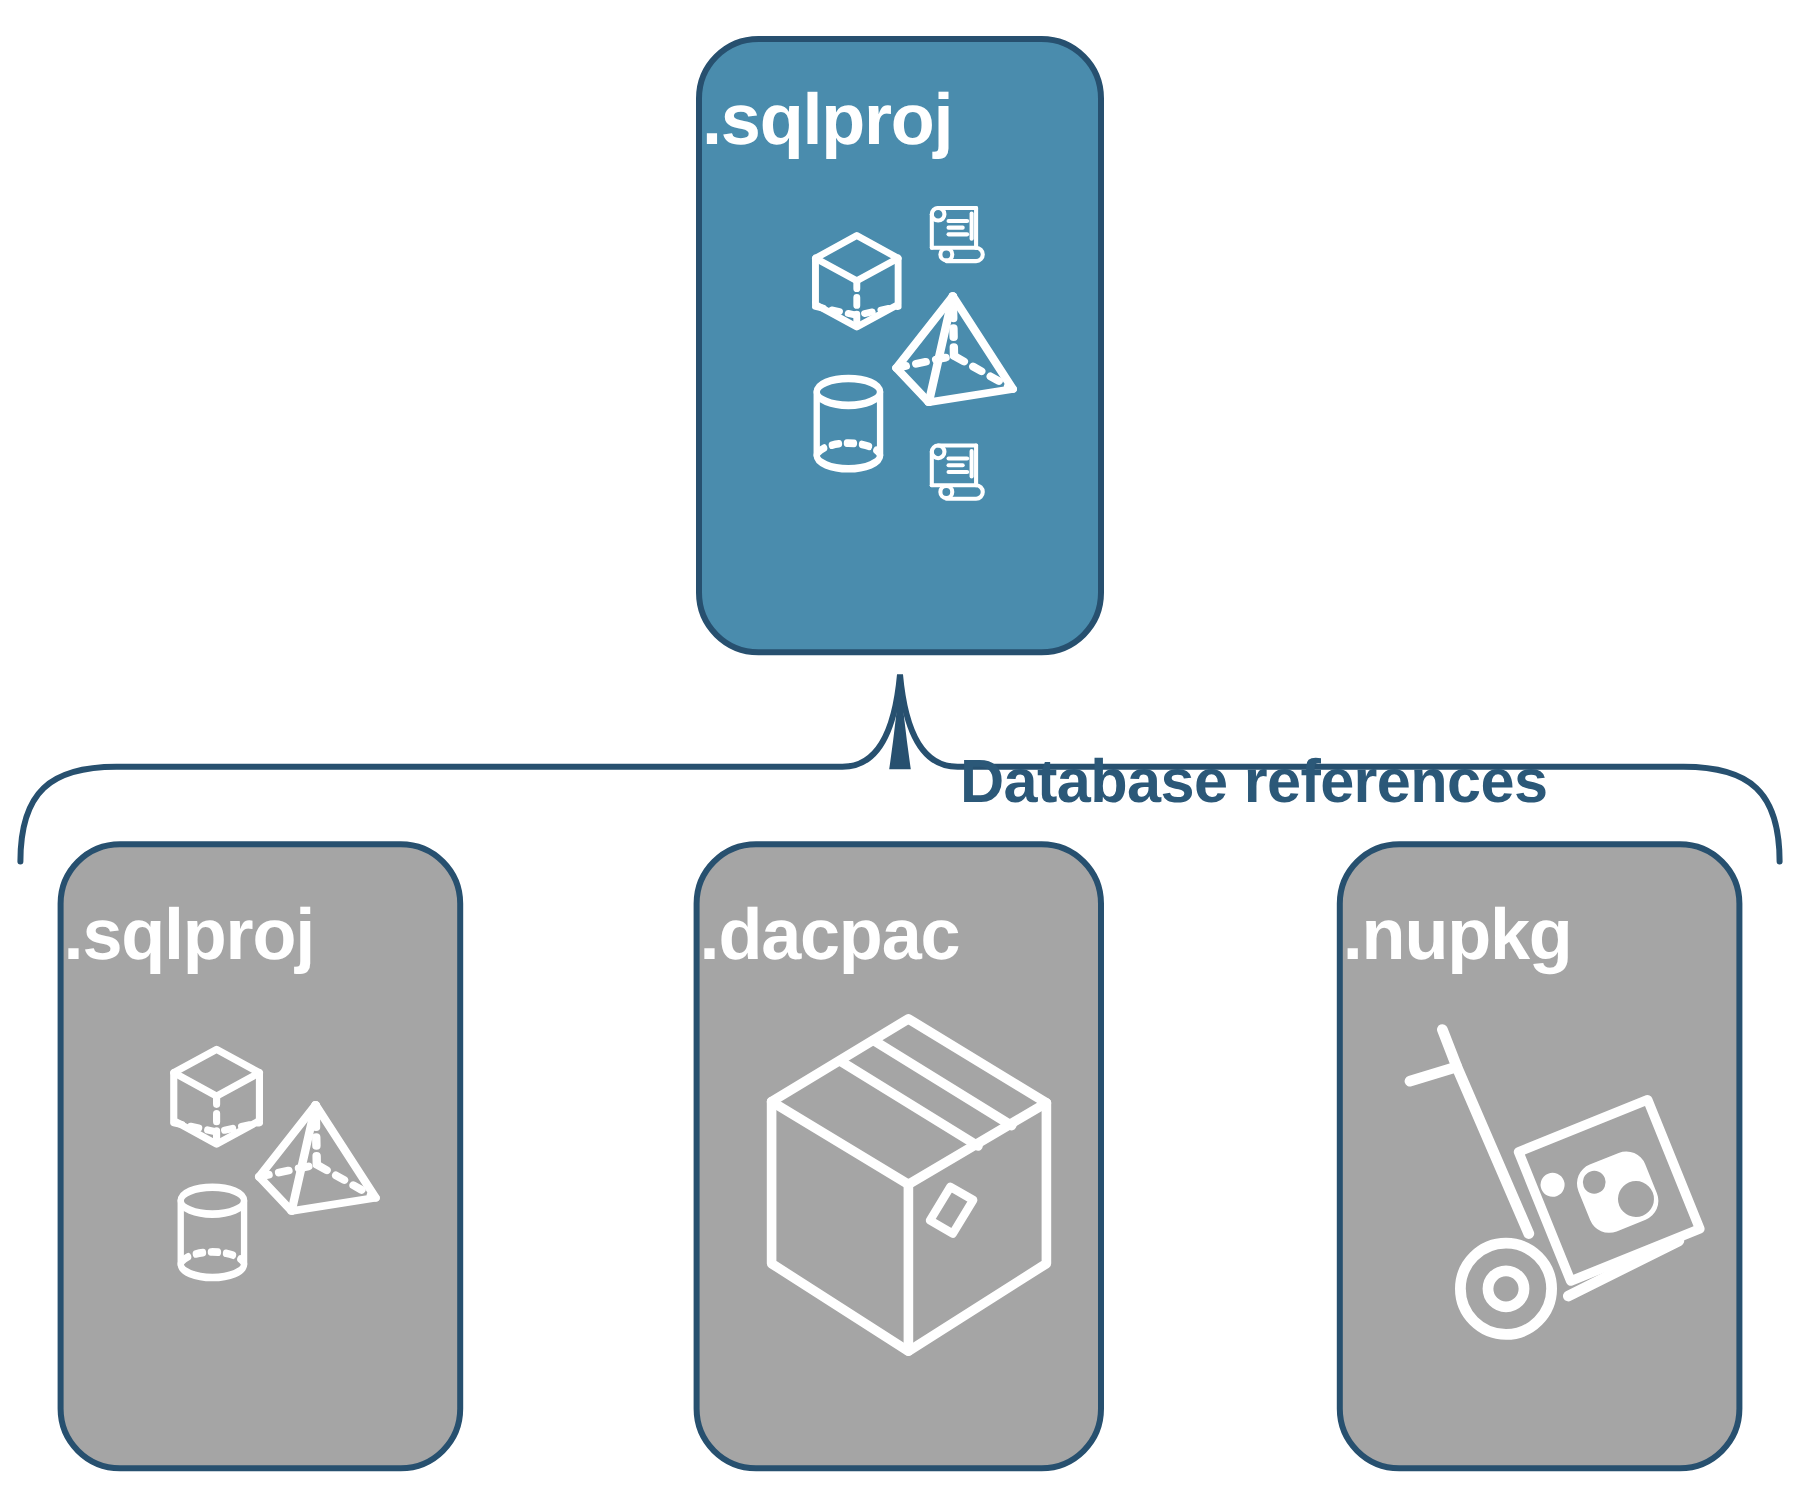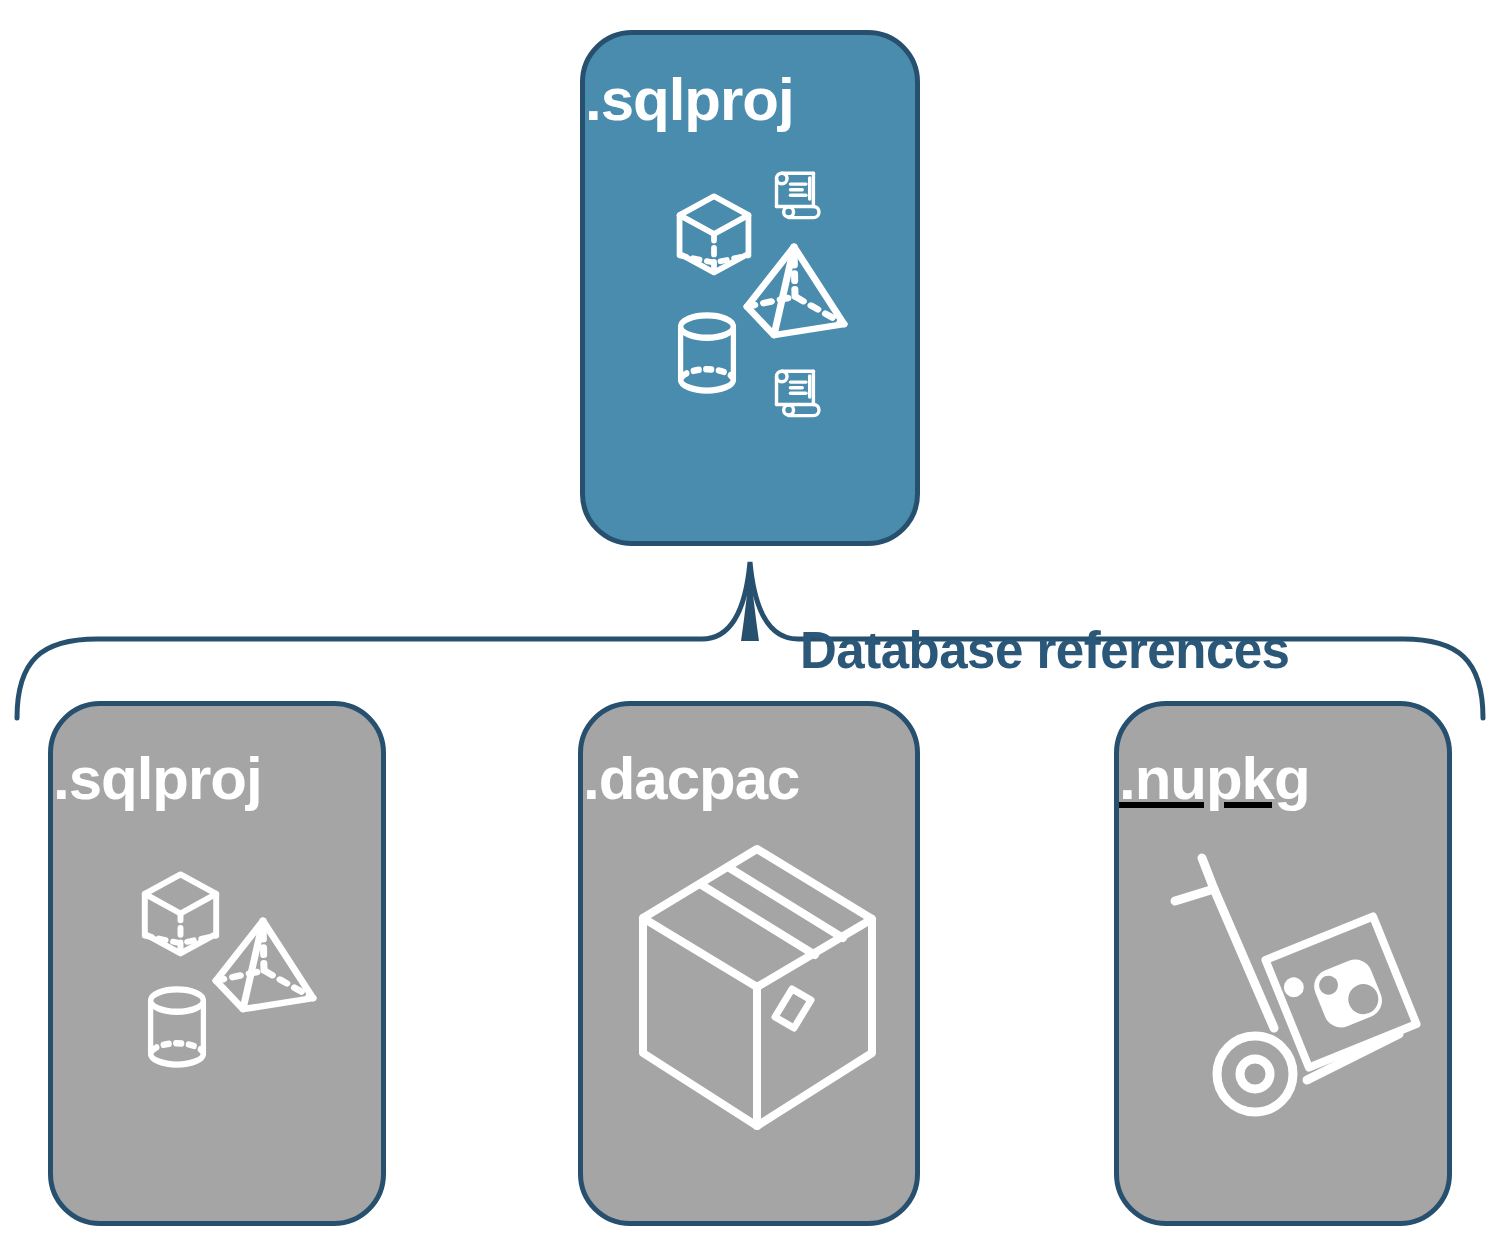--- a/index.html
+++ b/index.html
@@ -109,21 +109,21 @@
       <path d="M174 143 L60 212 L60 347 L174 420 L289 347 L289 213 Z"></path>
       <path d="M60 212 L174 281 L289 213"></path>
       <path d="M174 281 L174 420"></path>
       <path d="M117 178 L232 249"></path>
       <path d="M145 161 L260 232"></path>
       <path d="M192 311 L209 283 L228 294 L211 322 Z" stroke-width="7"></path>
     </g>
   </svg>
 </div>
 
-<div class="node child" style="left:1114px;top:701px;width:338px;height:525px;text-decoration:underline;">
+<div class="node child" style="left:1114px;top:701px;width:338px;height:525px;">
   <div class="node-title">.nupkg</div>
   <svg class="icons-svg" viewBox="0 0 328 515" xmlns="http://www.w3.org/2000/svg">
     <g>
       <g stroke="#fff" fill="none" stroke-width="9" stroke-linecap="round" stroke-linejoin="round">
         <path d="M83 152 L95 183 L155 322"></path>
         <path d="M56 195 L95 183"></path>
         <circle cx="136" cy="368" r="38"></circle>
         <circle cx="136" cy="368" r="15"></circle>
         <path d="M188 374 L280 328"></path>
       </g>

